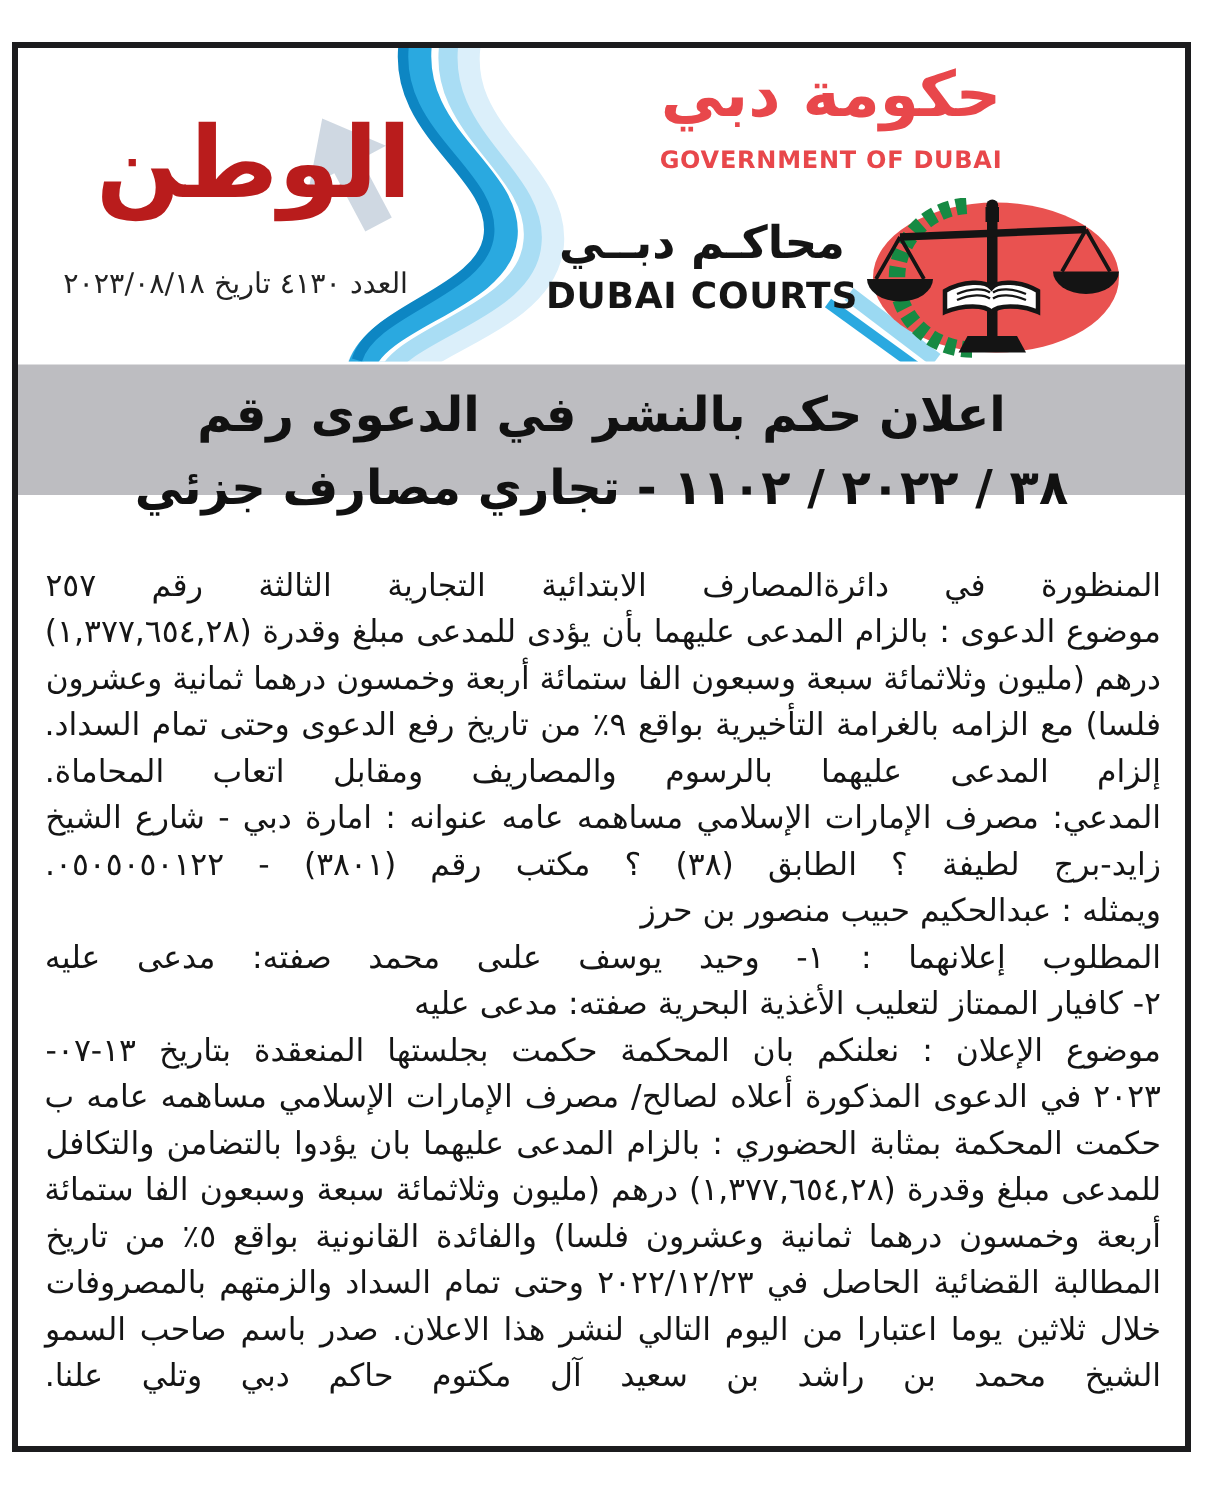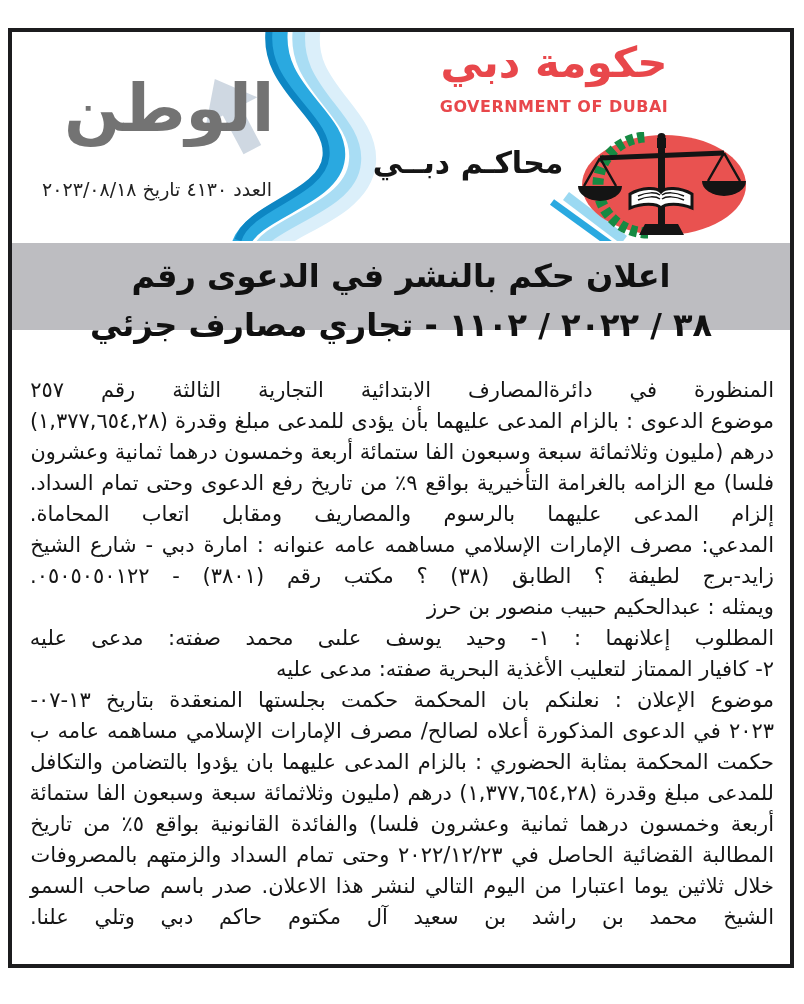--- a/index.html
+++ b/index.html
@@ -9,21 +9,21 @@
   }
   .frame{
     position:absolute;left:8px;top:28px;width:786px;height:940px;
     border:4px solid #1c1c1e;box-sizing:border-box;background:#fff;overflow:hidden;
   }
   
   .header{position:absolute;top:0;left:0;right:0;height:211px;background:#fff;overflow:hidden;}
   .wave-svg{position:absolute;left:0;top:0;z-index:1;}
   .masthead-title{
     position:absolute;left:52px;top:44px;z-index:3;
-    font-size:66px;font-weight:bold;color:#737373;direction:rtl;line-height:1;
+    font-size:66px;font-weight:bold;color:#b91c1c;direction:rtl;line-height:1;
   }
   .issue-line{
     position:absolute;left:4px;top:146px;width:256px;z-index:3;
     font-size:19px;direction:rtl;color:#222;
   }
   .gov-block{position:absolute;left:413px;top:6px;width:258px;text-align:center;z-index:2;}
   .gov-ar{font-size:42px;font-weight:bold;color:#e8474b;direction:rtl;line-height:1.2;}
   .gov-en{font-size:16px;font-weight:bold;color:#e8474b;letter-spacing:.5px;margin-top:9px;}
   .courts-block{position:absolute;left:345px;top:114px;width:222px;text-align:center;z-index:2;}
   .courts-ar{font-size:30px;font-weight:bold;color:#151515;direction:rtl;line-height:1.15;}
@@ -75,20 +75,21 @@
 
     <div class="issue-line">العدد ٤١٣٠ تاريخ ٢٠٢٣/٠٨/١٨</div>
 
     <div class="gov-block">
       <div class="gov-ar">حكومة دبي</div>
       <div class="gov-en">GOVERNMENT OF DUBAI</div>
     </div>
 
     <div class="courts-block">
       <div class="courts-ar">محاكـم دبــي</div>
+      <div class="courts-en">DUBAI COURTS</div>
     </div>
 
     <svg class="emblem-svg" width="186" height="108" viewBox="0 0 186 108">
       <ellipse cx="96" cy="53" rx="82" ry="50" fill="#e95250"></ellipse>
 
       <path d="M 80,101 A 50,48 0 0 1 80,5" fill="none" stroke="#168a43" stroke-width="11" stroke-dasharray="7 4"></path>
 
       <g fill="#141414" stroke="#141414">
         <circle cx="93.5" cy="5" r="4" stroke="none"></circle>
         <rect x="89" y="6" width="9" height="10" stroke="none"></rect>

